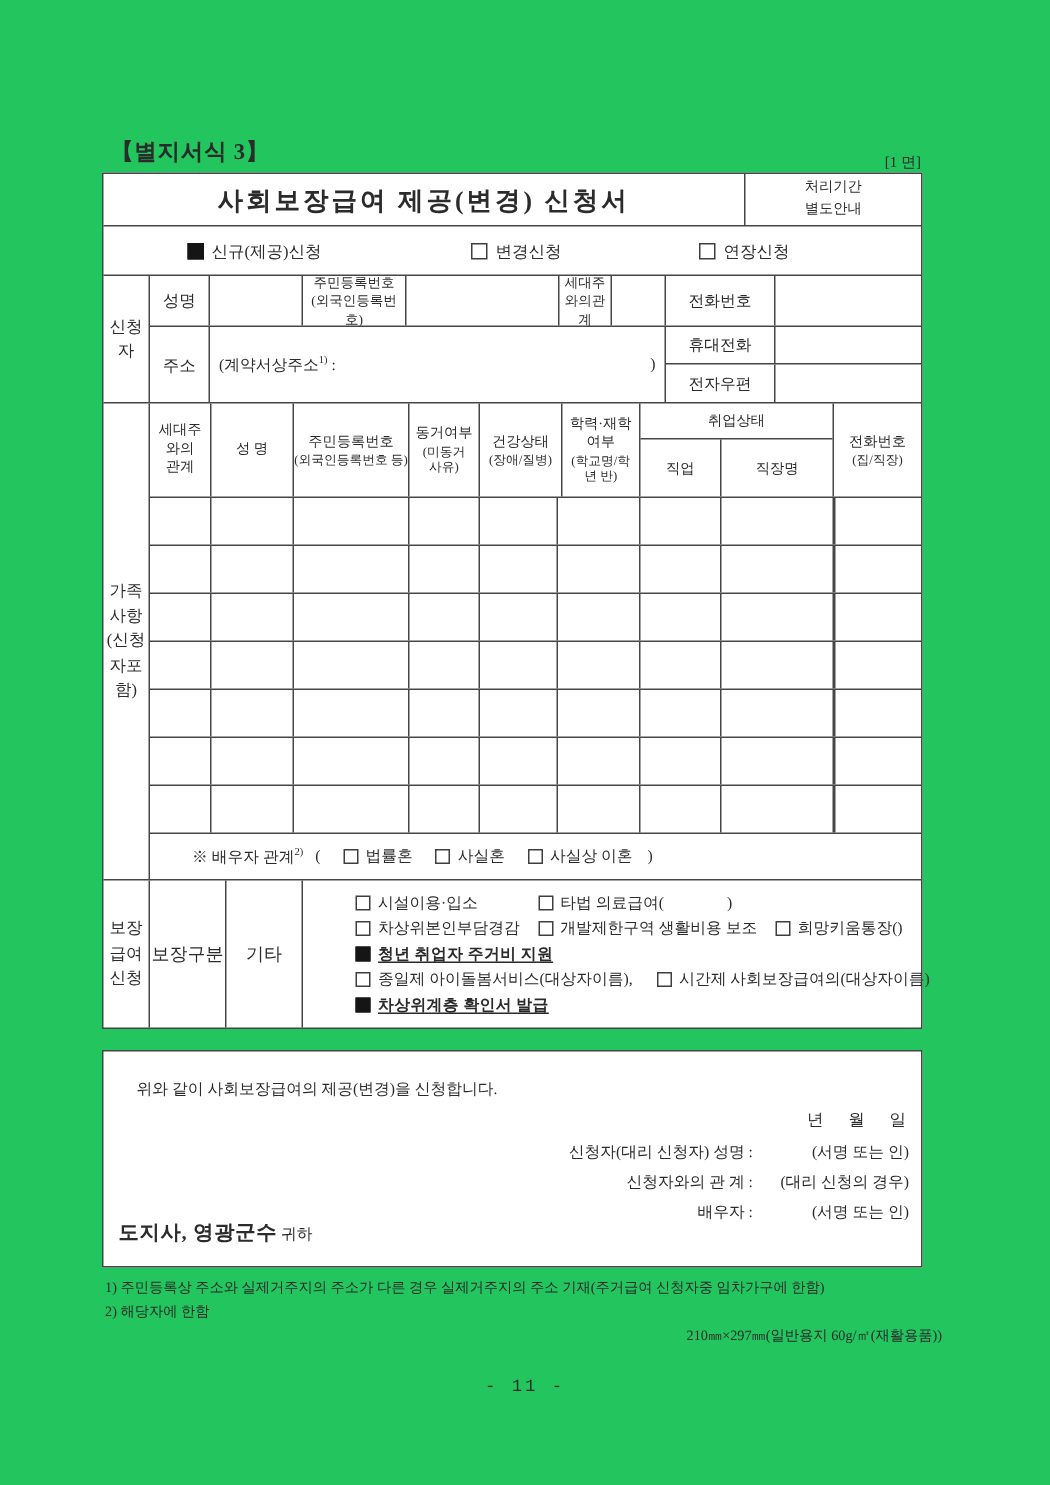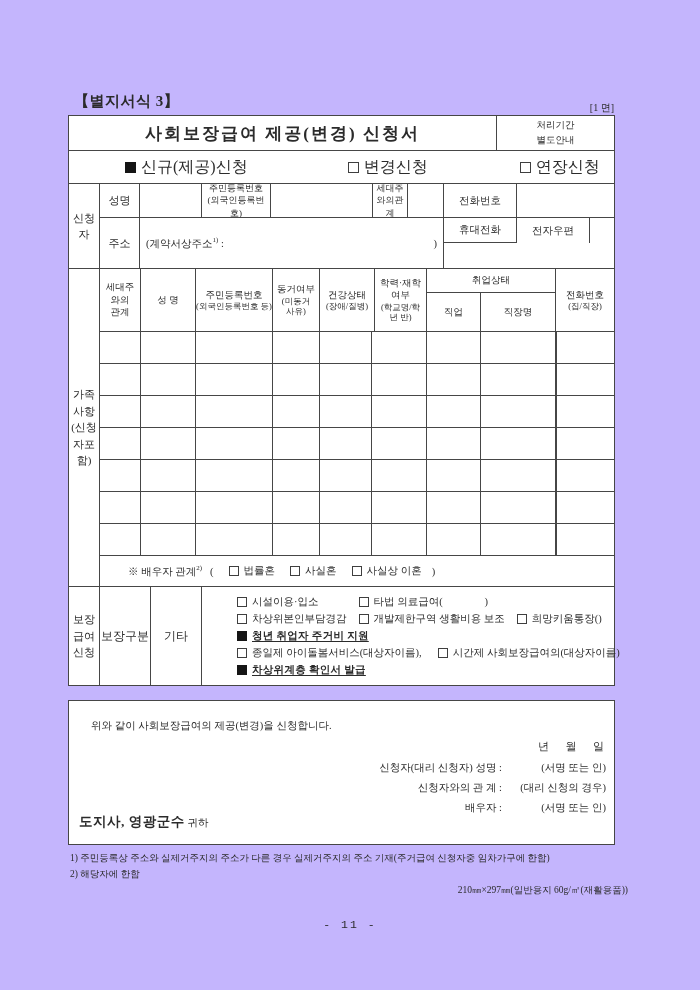--- a/index.html
+++ b/index.html
@@ -1,21 +1,21 @@
 <!DOCTYPE html>
 <html><head>
 <meta charset="utf-8">
 <style>
   * { box-sizing: border-box; margin: 0; padding: 0; }
   html,body { background:#e8e8e8; }
   .page {
     position: relative;
     width: 700px; height: 990px;
     margin: 0 auto;
-    background: #c4b5fd;
+    background: #22c55e;
     font-family: "Liberation Serif", "DejaVu Serif", serif;
     color: #2b2b2b;
     overflow: hidden;
   }
   .form-code { position:absolute; left:74px; top:92px; font-size:15px; font-weight:bold; letter-spacing:0.5px; }
   .sheet-marker { position:absolute; right:86px; top:101px; font-size:10px; }
 
   
   .form { position:absolute; left:68px; top:115px; width:547px; border:1.5px solid #464646; background:#fff; }
   .sec { display:flex; border-bottom:1px solid #464646; }
@@ -26,21 +26,21 @@
     text-align:center; white-space:pre-line; font-size:11px; line-height:1.5;
   }
   
   .title-row { height:35px; }
   .title-cell { flex:1; display:flex; align-items:center; justify-content:center;
     font-size:17px; font-weight:bold; letter-spacing:2px; border-right:1px solid #464646; }
   .proc-cell { width:117px; flex:none; display:flex; flex-direction:column; align-items:center; justify-content:center;
     font-size:9.5px; line-height:1.55; }
   
   .type-row { height:33px; align-items:center; }
-  .type-item { display:flex; align-items:center; font-size:16px; }
+  .type-item { display:flex; align-items:center; font-size:11px; }
   .type-item:nth-of-type(1){ margin-left:56px; }
   .type-item:nth-of-type(2){ margin-left:100px; }
   .type-item:nth-of-type(3){ margin-left:92px; }
   
   .cb { width:10px; height:10px; flex:none; display:inline-block;
     border:1.2px solid #3f3f3f; background:#fff; margin-right:5px; vertical-align:-1px; }
   .cb.filled { background:#151515; border-color:#151515; }
   .type-row .cb { width:11px; height:11px; }
 
   
@@ -51,21 +51,21 @@
     text-align:center; white-space:pre-line; }
   .lab11 { font-size:11px; }
   .lab9  { font-size:9px; line-height:1.35; }
   .lab10 { font-size:10.5px; }
   .aw1{width:40px} .aw2{width:62px} .aw3{width:69px} .aw4{width:102px}
   .aw5{width:35px} .aw6{width:36px} .aw7{width:73px}
   .afill { flex:1; border-right:none; }
   .addr-cell { width:304px; flex:none; border-right:1px solid #464646; display:flex; align-items:center;
     font-size:10.5px; padding:0 6px; }
   .addr-space { flex:1; }
-  .phone-col { flex:1; display:flex; flex-direction:row; }
+  .phone-col { flex:1; display:flex; flex-direction:column; }
   .ph-r { height:25px; display:flex; }
   .ph-r.top { border-bottom:1px solid #464646; }
   sup { font-size:7px; vertical-align:super; }
 
   
   .fam-body { flex:1; display:flex; flex-direction:column; }
   .fhead { height:63px; display:flex; border-bottom:1px solid #464646; }
   .fhcell { flex:none; border-right:1px solid #464646; display:flex; flex-direction:column;
     align-items:center; justify-content:center; text-align:center; white-space:pre-line; }
   .fh-main { font-size:9.5px; line-height:1.3; }

